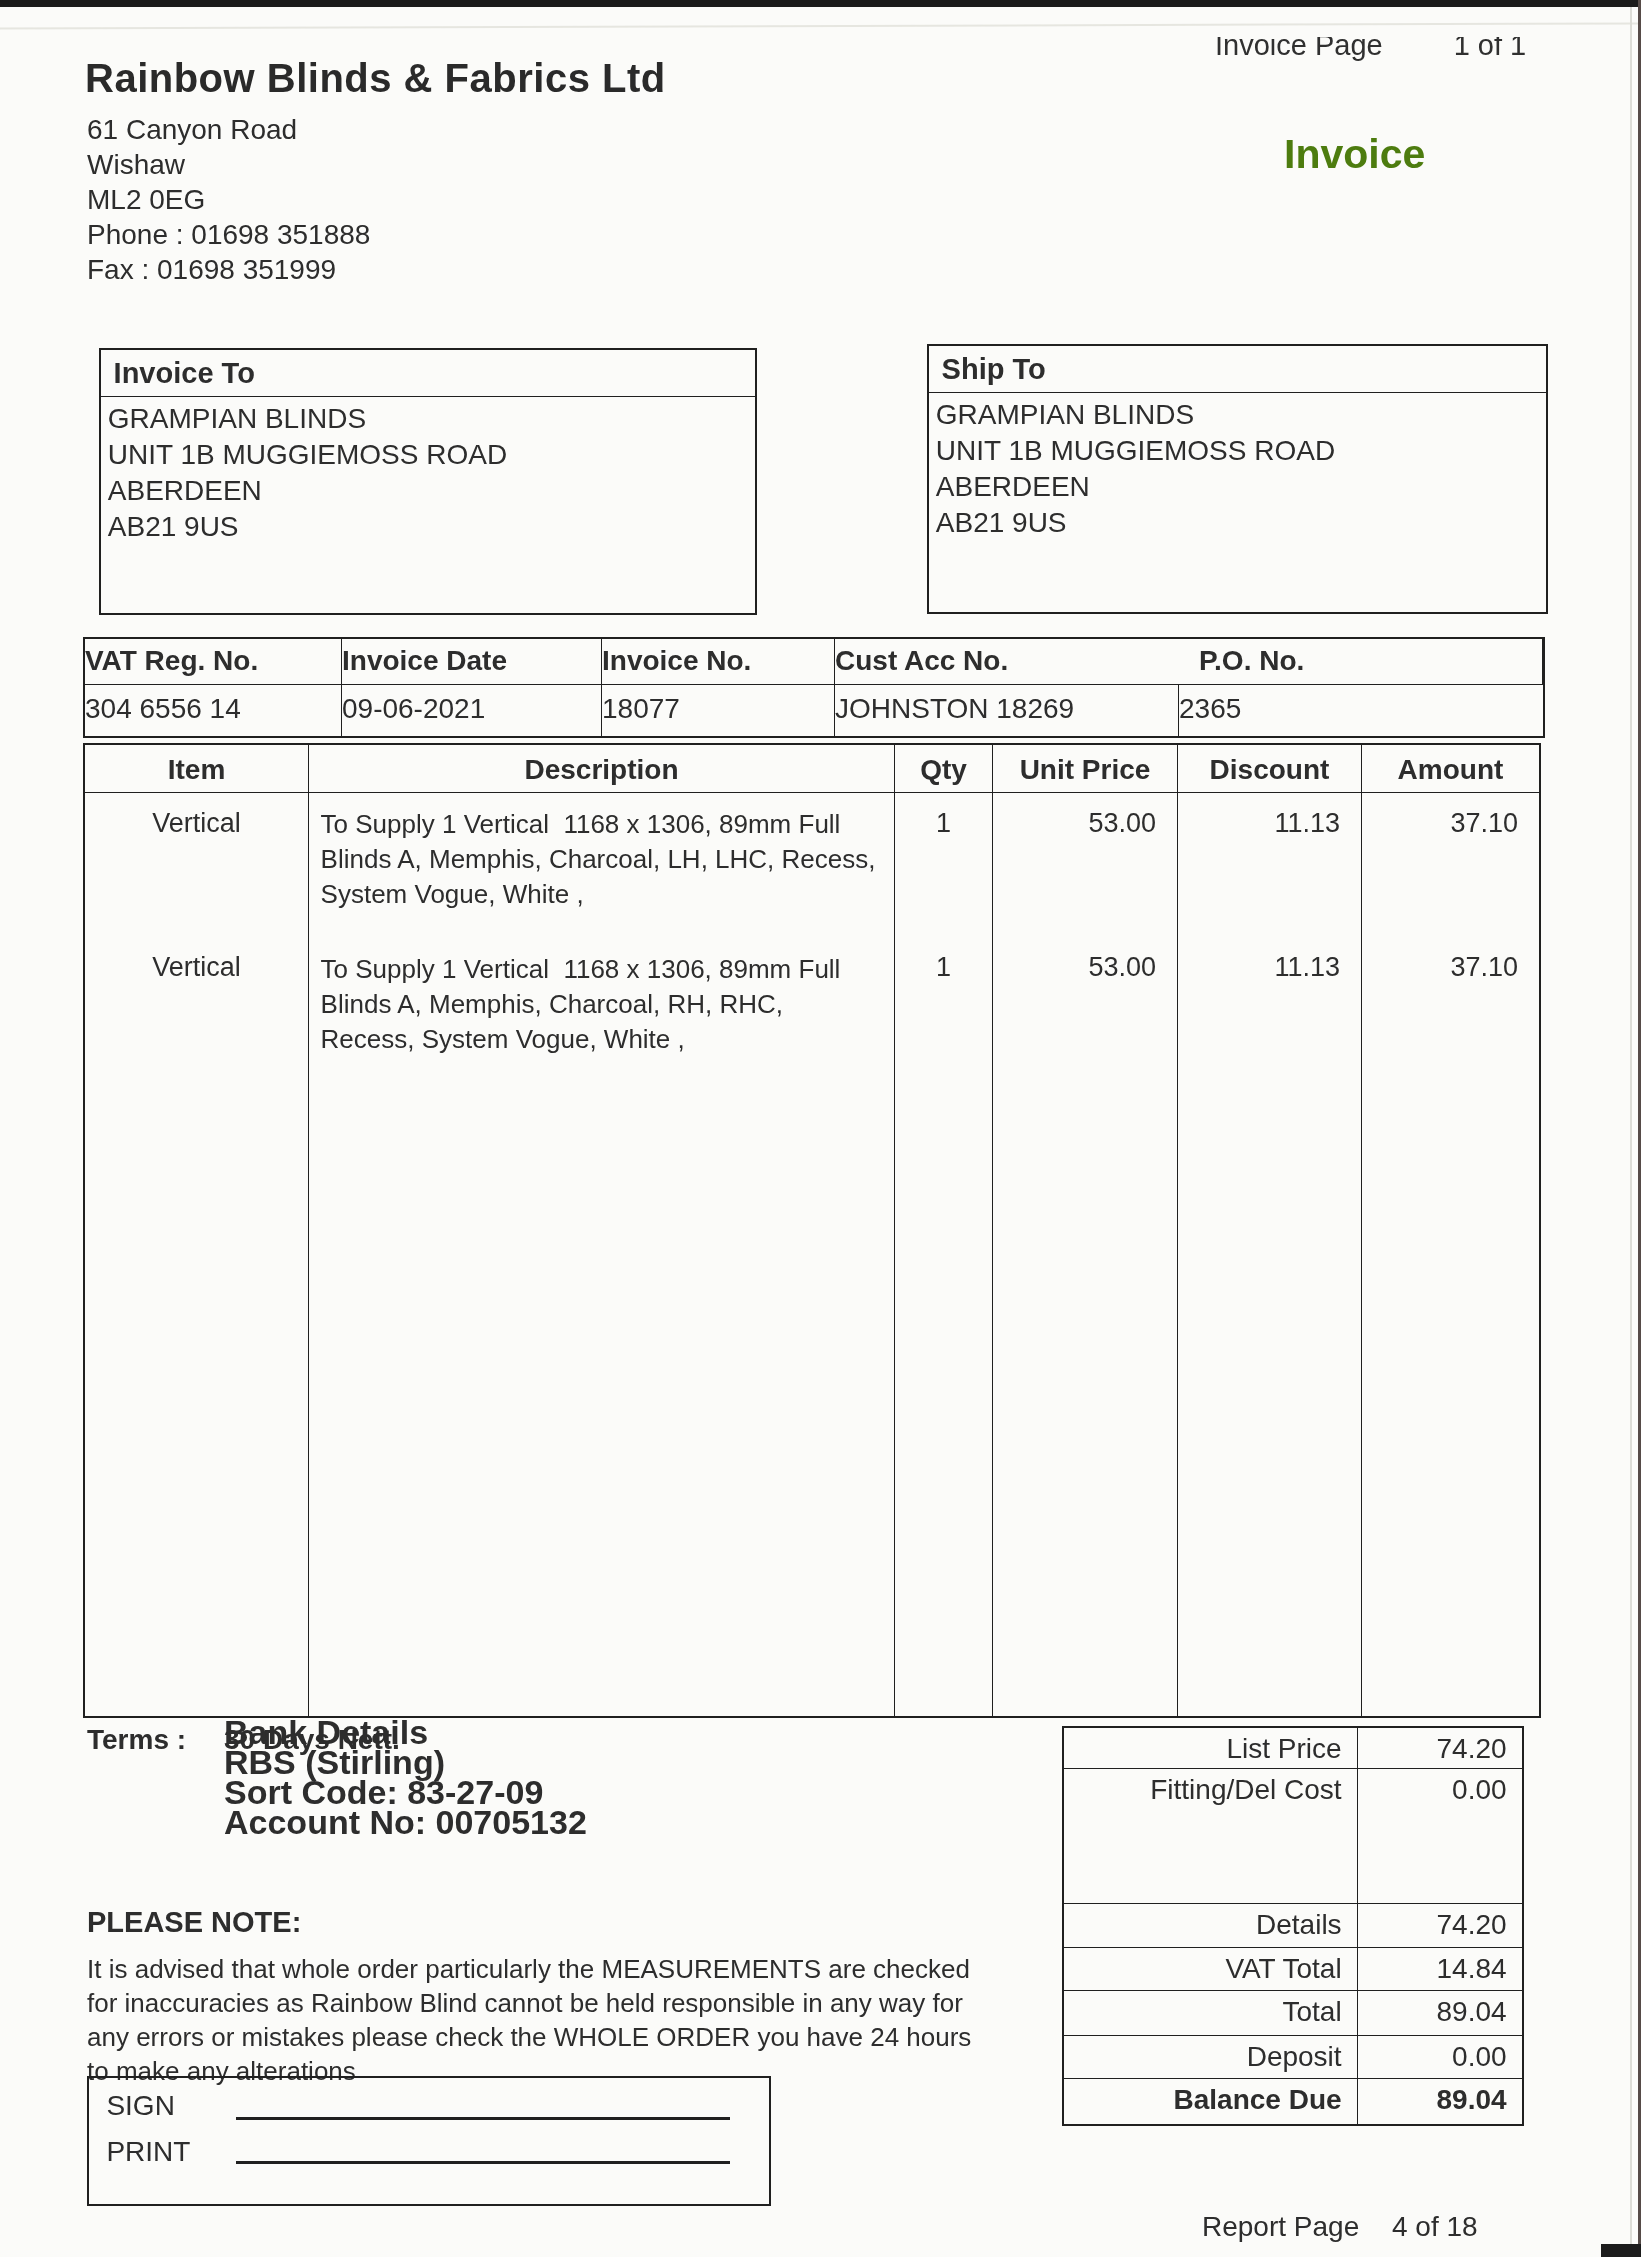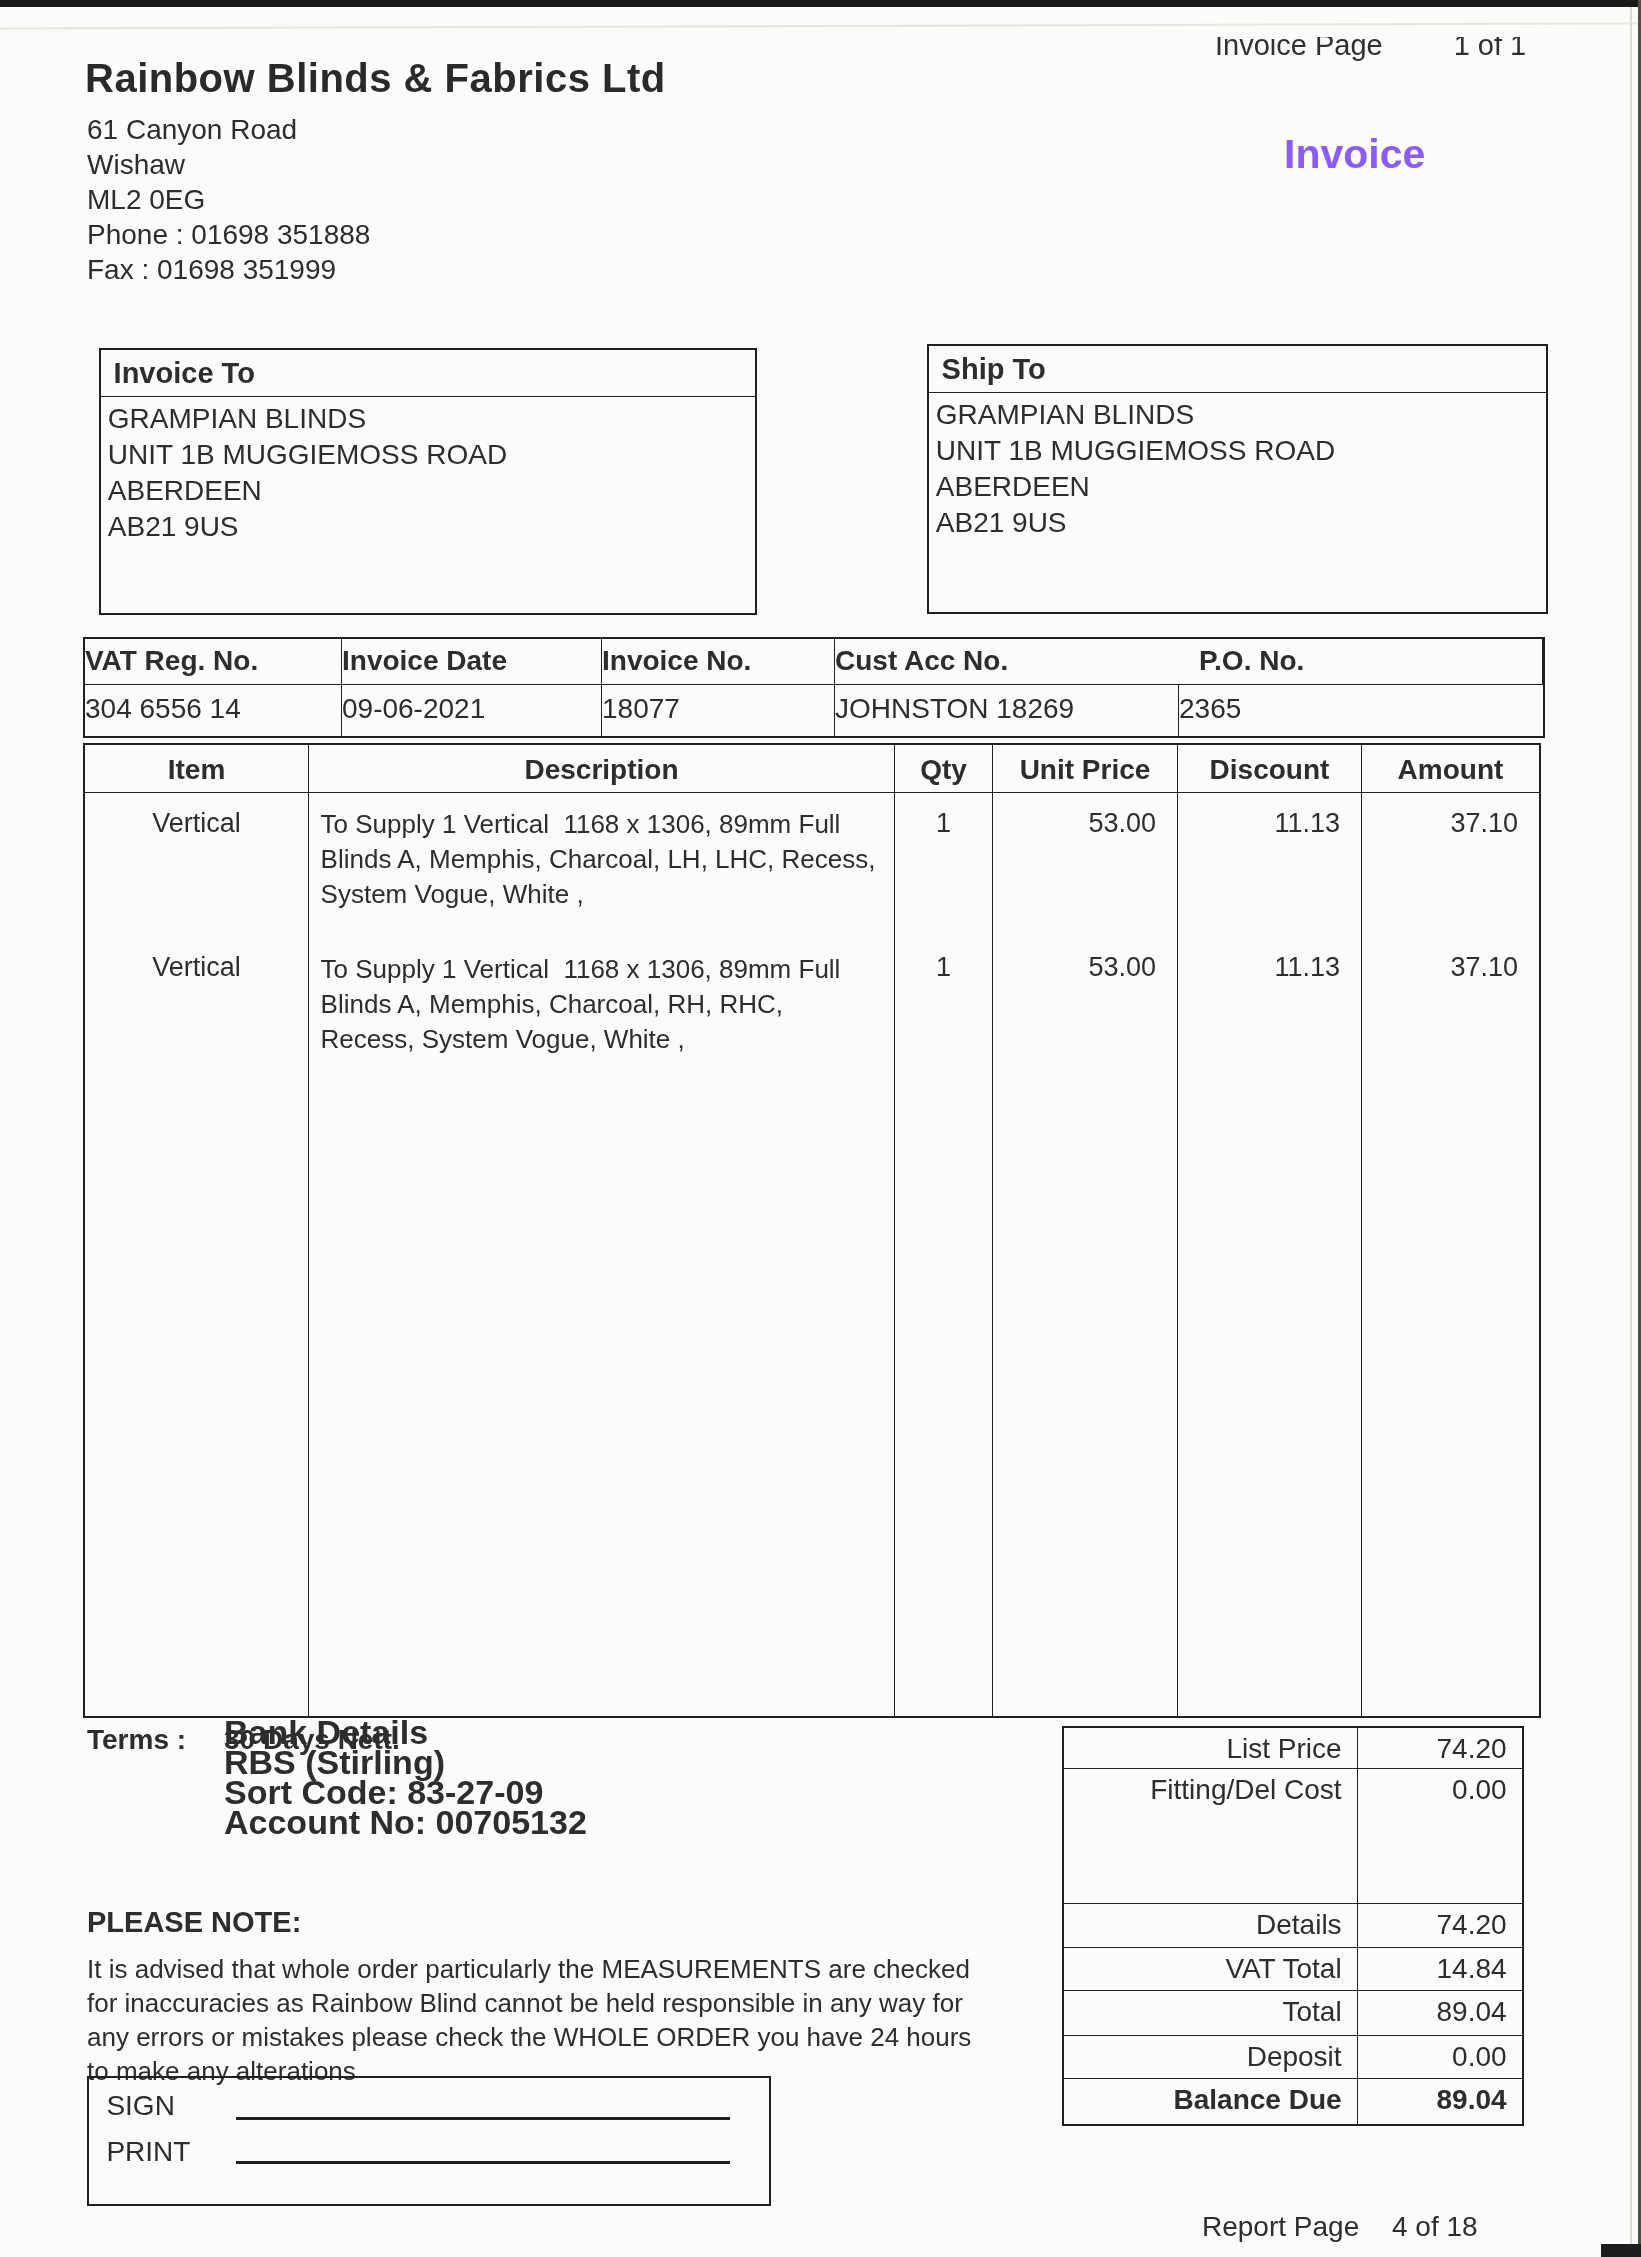--- a/index.html
+++ b/index.html
@@ -17,21 +17,21 @@
   .right-faint-line{left:1630px;top:6.8px;width:1.9px;height:2251px;background:#dcdcd6;}
   .right-edge{left:1638px;top:0;width:2.9px;height:2257px;background:#564b48;}
   .corner-mark{left:1601px;top:2244px;width:41px;height:13.5px;background:#1c1c1c;}
 
   
   .company-name{left:85px;top:56px;font-size:40px;font-weight:bold;letter-spacing:0.5px;color:#2a2a2a;}
   .company-address{left:87px;top:112px;font-size:28px;line-height:35px;}
   .page-clip{left:1215px;top:37px;width:348px;height:29px;overflow:hidden;}
   .page-clip-inner{margin-top:-13.5px;font-size:29px;line-height:42px;white-space:nowrap;color:#303030;}
   .page-clip-inner .gap{display:inline-block;margin-left:71px;}
-  .doc-title{left:1284px;top:131px;font-size:41px;font-weight:bold;color:#8b5cf6;}
+  .doc-title{left:1284px;top:131px;font-size:41px;font-weight:bold;color:#4d7c0f;}
 
   
   .addr-box{border:2.9px solid #202020;}
   .invoice-to{left:99px;top:348px;width:654px;height:263px;}
   .ship-to{left:927px;top:344px;width:617px;height:266px;}
   .addr-head{font-weight:bold;font-size:29px;padding:6.8px 0 5.8px 12.6px;border-bottom:1.9px solid #202020;}
   .addr-lines{padding:4.8px 0 0 6.8px;font-size:28px;line-height:36px;}
 
   
   .meta{left:83px;top:637px;width:1458px;border:2.9px solid #202020;}

